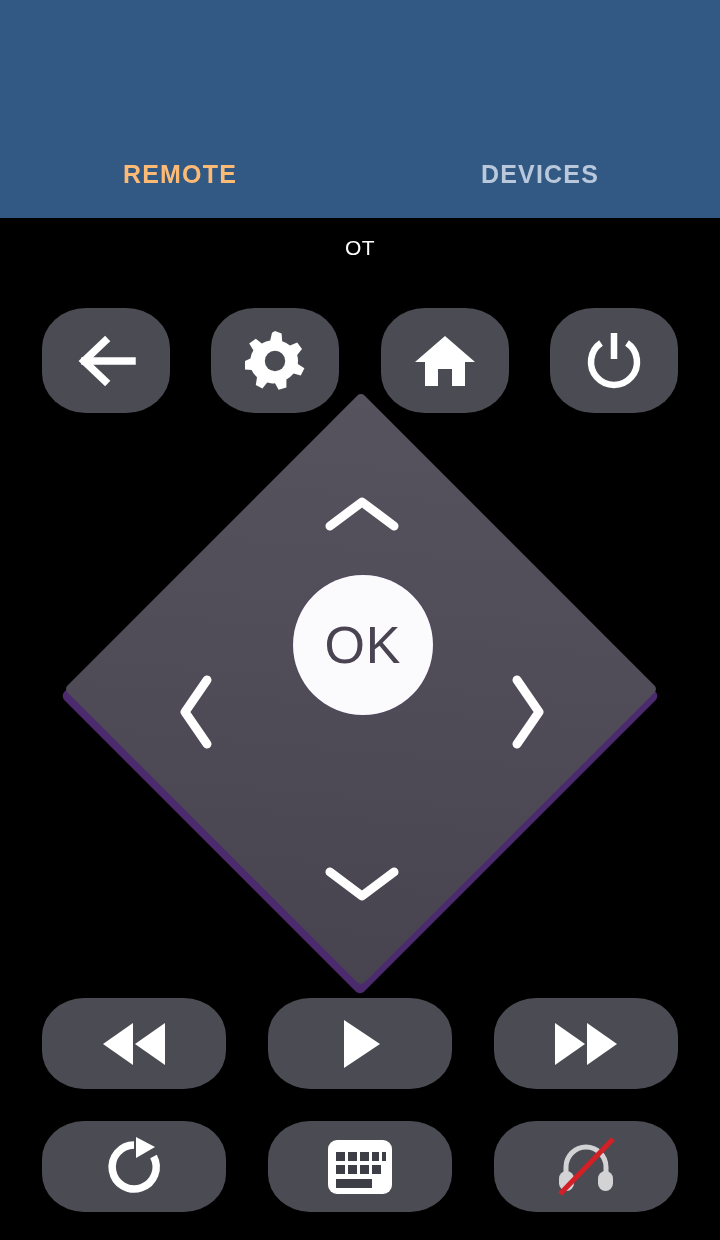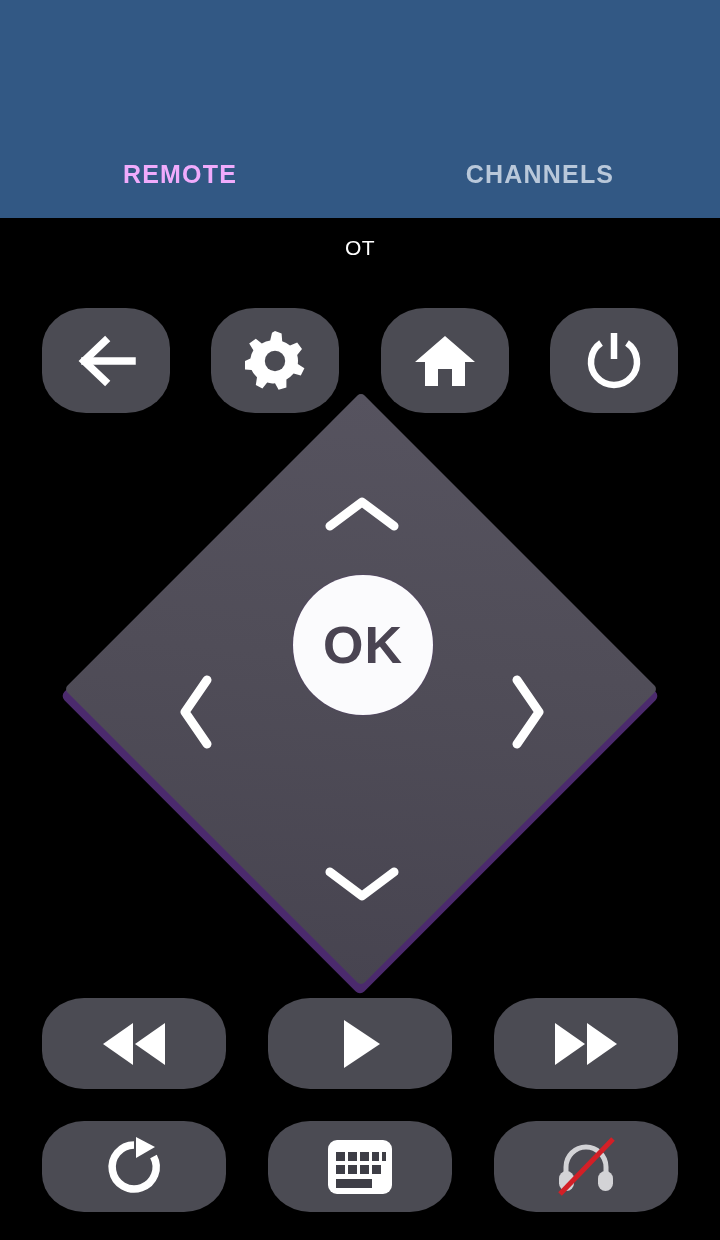--- a/index.html
+++ b/index.html
@@ -18,21 +18,21 @@
   }
   .tabs {
     position:absolute; left:0; bottom:0; width:720px; height:88px;
     display:flex; align-items:center;
   }
   .tab {
     flex:1 1 0; text-align:center;
     font-size:25px; letter-spacing:1.2px; font-weight:700;
     color:#b9c8da; user-select:none;
   }
-  .tab.active { color:#f0abfc; }
+  .tab.active { color:#fdba74; }
 
   
   .device-name {
     position:absolute; left:0; top:236px; width:720px;
     text-align:center; color:#ffffff;
     font-size:21px; font-weight:400; letter-spacing:0.5px;
   }
 
   
   .top-row {
@@ -83,21 +83,21 @@
   .dp-up    { left:250px; top:45px;  width:100px; height:70px; }
   .dp-down  { left:250px; top:415px; width:100px; height:70px; }
   .dp-left  { left:100px; top:228px; width:70px;  height:100px; }
   .dp-right { left:430px; top:228px; width:70px;  height:100px; }
 
   .ok-btn {
     position:absolute; left:231px; top:139px;
     width:140px; height:140px; border-radius:50%;
     background:#fbfbfd;
     display:flex; align-items:center; justify-content:center;
-    color:#4a4452; font-size:52px; font-weight:700; letter-spacing:1px;
+    color:#4a4452; font-size:52px; font-weight:400; letter-spacing:1px;
     cursor:pointer;
     box-shadow:0 0 0 1px rgba(90,60,120,.25);
   }
 
   
   .btn-grid {
     position:absolute; left:0; top:998px; width:720px;
   }
   .btn-row {
     display:flex; justify-content:space-between;
@@ -115,21 +115,21 @@
 <body>
 
 <div id="app">
 
   <div class="appbar">
     <div class="tabs">
       <div class="tab active">
         <span>REMOTE</span>
       </div>
       <div class="tab">
-        <span>CHANNELS</span>
+        <span>DEVICES</span>
       </div>
     </div>
   </div>
 
   <div class="device-name">OT</div>
 
   <div class="top-row">
 
     <div class="squircle">
       <span>

